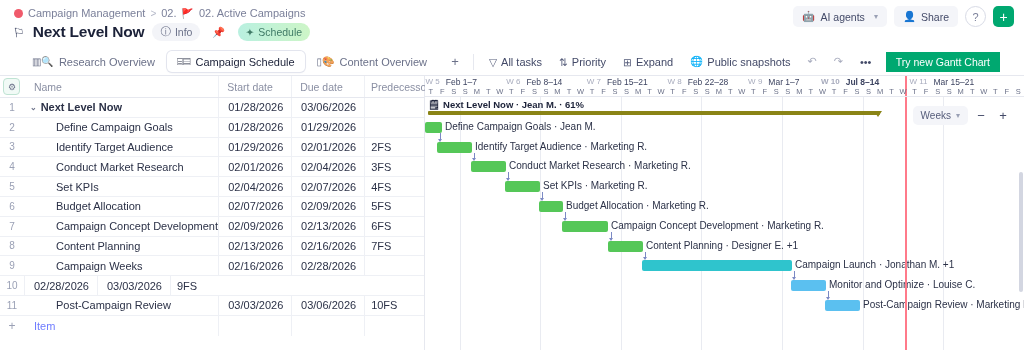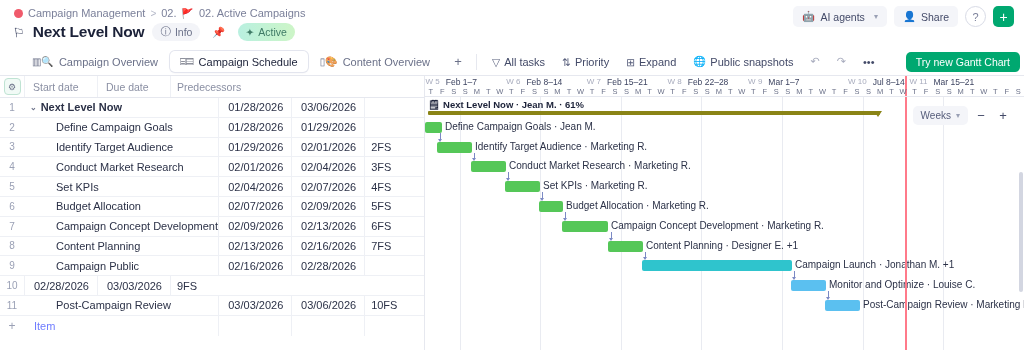--- a/index.html
+++ b/index.html
@@ -88,22 +88,22 @@
   .tools { display:flex; align-items:center; gap:3px; }
   .tool {
     display:flex; align-items:center; gap:4px;
     height:21px; padding:0 7px; border-radius:5px;
     font-size:11px; color:#434a68; cursor:pointer; white-space:nowrap;
   }
   .tool.muted { color:#a7abbd; }
   .tool .ic { font-size:10.5px; color:#555c7a; }
 
   .gantt-cta {
-    position:absolute; right:4px; top:52px;
-    height:20px; padding:0 10px; border-radius:5px;
+    position:absolute; right:24px; top:52px;
+    height:20px; padding:0 10px; border-radius:0;
     background:#00a870; color:#fff; font-size:10.5px;
     display:flex; align-items:center; cursor:pointer; border:none;
   }
 
   
   .grid {
     position:absolute; left:0; top:76px; width:425px; height:274px;
     border-right:1px solid #e6e8ef; background:#fff;
   }
   .grid-head {
@@ -219,21 +219,21 @@
     <span class="title-text">Next Level Now</span>
     <span class="pill">
       <span>ⓘ</span>
       <span>Info</span>
     </span>
     <span class="pill plain">
       <span>📌</span>
     </span>
     <span class="pill copilot">
       <span>✦</span>
-      <span>Active</span>
+      <span>Schedule</span>
     </span>
   </div>
 
   <div class="topright">
     <button class="btn-soft">
       <span>🤖</span>
       <span>AI agents</span>
       <span style="color:#9aa0b5;font-size:8px;margin-left:4px;">▾</span>
     </button>
     <button class="btn-soft">
@@ -245,21 +245,21 @@
       </span>
     <span class="plus-green">
         <span>+</span>
       </span>
   </div>
 
   <div class="tabsbar">
     <div class="tabs">
       <div class="tab">
         <span class="ic">▥🔍</span>
-        <span>Campaign Overview</span>
+        <span>Research Overview</span>
       </div>
       <div class="tab active">
         <span class="ic">⌸▤</span>
         <span>Campaign Schedule</span>
       </div>
       <div class="tab">
         <span class="ic">▯🎨</span>
         <span>Content Overview</span>
       </div>
       <div class="tab-add">
@@ -295,20 +295,21 @@
         </div>
     </div>
   </div>
   <button class="gantt-cta">Try new Gantt Chart</button>
 
   <div class="grid">
     <div class="grid-head">
       <div class="c-gear">
         <span class="gearbox">⚙</span>
       </div>
+      <div class="c-name">Name</div>
       <div class="c-start cellbox" style="padding-left:8px;text-align:center;">Start date</div>
       <div class="c-due cellbox" style="padding-left:8px;">Due date</div>
       <div class="c-pred cellbox" style="padding-left:6px;">Predecessors</div>
     </div>
     <div id="grid-body">
         <div class="row parent">
           <div class="c-gear">
             <span class="num">1</span>
           </div>
           <div class="c-name">
@@ -442,21 +443,21 @@
           </div>
           <div class="c-pred cellbox" style="padding-left:6px;">
             <span>7FS</span>
           </div>
         </div>
         <div class="row">
           <div class="c-gear">
             <span class="num">9</span>
           </div>
           <div class="c-name ">
-            <span class="indent">Campaign Public</span>
+            <span class="indent">Campaign Weeks</span>
           </div>
           <div class="c-start cellbox" style="justify-content:flex-end;">
             <span>02/16/2026</span>
           </div>
           <div class="c-due cellbox" style="justify-content:flex-end;">
             <span>02/28/2026</span>
           </div>
           <div class="c-pred cellbox" style="padding-left:6px;">
             <span></span>
           </div>
@@ -519,21 +520,21 @@
           <span>Feb 15–21</span>
         </div>
         <div class="tl-week" style="left: 242.48px;">
           <span class="wtag">W 8</span>
           <span>Feb 22–28</span>
         </div>
         <div class="tl-week" style="left: 323.12px;">
           <span class="wtag">W 9</span>
           <span>Mar 1–7</span>
         </div>
-        <div class="tl-week" style="left: 423px;">
+        <div class="tl-week" style="left: 396px; font-weight: bold;">
           <span class="wtag">W 10</span>
           <span>Jul 8–14</span>
         </div>
         <div class="tl-week" style="left: 484.4px;">
           <span class="wtag">W 11</span>
           <span>Mar 15–21</span>
         </div>
       </div>
     <div class="todayline" style="left: 480px; height: 21px; top: 0px;"></div>
       <div class="tl-days" id="tl-days">

